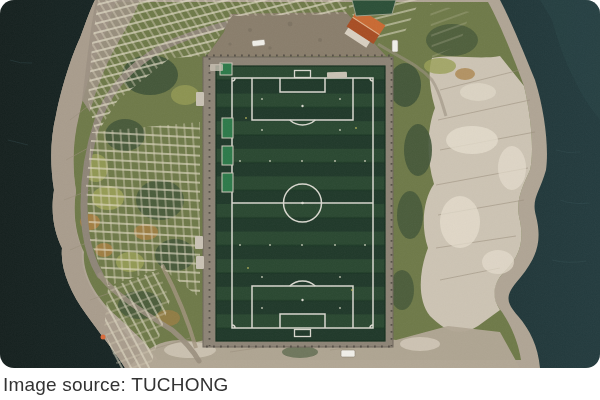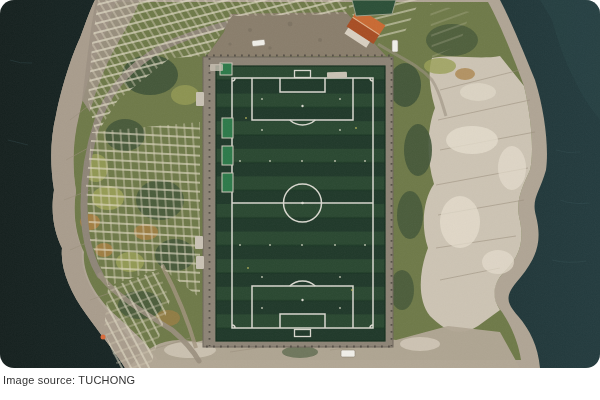--- a/index.html
+++ b/index.html
@@ -10,21 +10,21 @@
     --turf:#20392a; --turf-light:#2a4831; --field-line:#d9d8cf;
     --rack:#e6dfcb; --dugout-green:#2d7a4a; --roof-light:#c96a33; --roof-dark:#a84e24;
     --fence:#4e4941; --vehicle:#f0efe9; --caption-text:#333333;
   }
   html,body{margin:0;padding:0;background:var(--page-bg);}
   .page{width:600px;height:400px;background:var(--page-bg);overflow:hidden;}
   .photo{width:600px;height:368px;border-radius:14px;overflow:hidden;display:block;position:relative;}
   .photo svg{display:block;}
   .caption{
     font-family:"Liberation Sans", sans-serif;
-    font-size:11px; line-height:1.2; font-weight:400;
+    font-size:19px; line-height:1.2; font-weight:400;
     color:var(--caption-text);
     padding:6px 0 0 3px; letter-spacing:0.2px;
   }
 </style>
 </head>
 <body>
 
 <div class="page">
   <figure class="photo" style="margin:0">
     <svg width="600" height="368" viewBox="0 0 600 368" xmlns="http://www.w3.org/2000/svg" aria-label="Aerial drone view of a green football pitch on a rocky sea-bound peninsula, flanked by wooden fish-drying racks, a small orange-roofed building and dark teal water">

